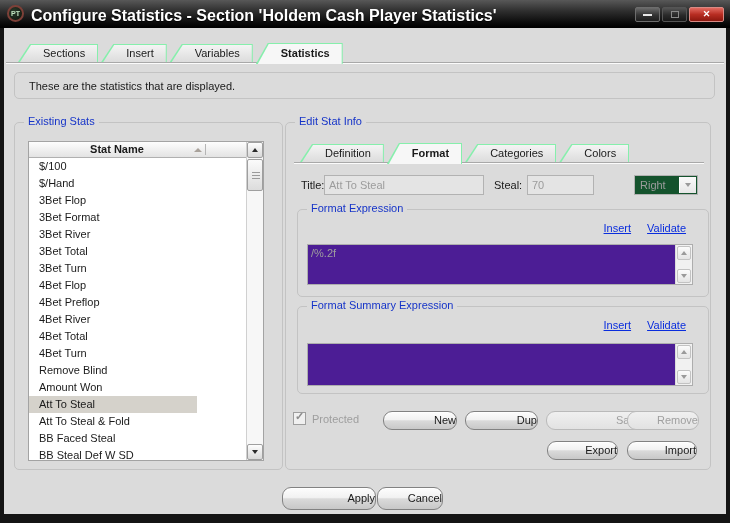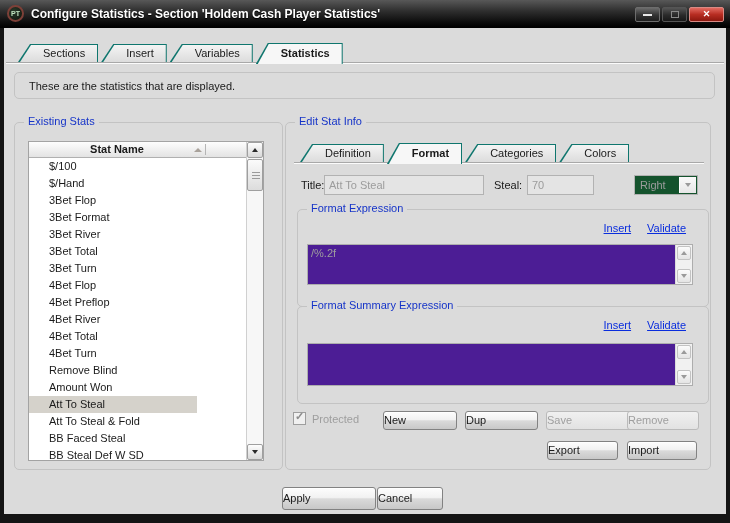--- a/index.html
+++ b/index.html
@@ -6,37 +6,37 @@
   *{box-sizing:border-box;}
   .window{position:relative;width:730px;height:523px;background:#141414;
     font-family:"Liberation Sans",sans-serif;font-size:11px;color:#1a1a1a;overflow:hidden;}
   
   .titlebar{position:absolute;left:0;top:0;width:730px;height:28px;
     background:linear-gradient(180deg,#585858 0%,#2f2f2f 40%,#0e0e0e 80%,#000 100%);
     border-bottom:1px solid #000;}
   .app-icon{position:absolute;left:7px;top:5px;width:17px;height:17px;border-radius:50%;
     background:radial-gradient(circle at 40% 35%,#2c3b2c,#0a120a);border:2px solid #7d4038;
     color:#bfe3bf;font-size:7px;font-weight:bold;text-align:center;line-height:13px;}
-  .title-text{position:absolute;left:31px;top:7px;color:#ffffff;font-size:12px;font-weight:bold;
+  .title-text{position:absolute;left:31px;top:7px;color:#ffffff;font-size:16px;font-weight:bold;
     white-space:nowrap;text-shadow:0 1px 1px #000;}
   .win-controls{position:absolute;right:6px;top:7px;display:flex;gap:2px;}
   .wbtn{height:15px;border-radius:2px;border:1px solid #6d6d6d;display:flex;align-items:center;justify-content:center;}
   .wbtn.min{width:25px;background:linear-gradient(180deg,#6b6b6b,#333 55%,#1e1e1e);}
   .wbtn.max{width:25px;background:linear-gradient(180deg,#555,#2a2a2a 55%,#181818);border-color:#555;}
   .wbtn.close{width:35px;background:linear-gradient(180deg,#e26a60,#b72d22 50%,#8c170e);border-color:#d98a84;}
   .dash-glyph{display:inline-block;width:9px;height:2px;background:#e8e8e8;}
   .box-glyph{display:inline-block;width:8px;height:7px;border:1px solid #8a8a8a;}
   .close-glyph{color:#ffffff;font-size:9px;font-weight:bold;line-height:1;}
   
   .client{position:absolute;left:4px;top:28px;width:722px;height:486px;background:#dbdbdb;}
   
   .tabrow{position:absolute;display:flex;align-items:flex-end;gap:3px;z-index:3;}
   .outer-tabs{left:14px;top:14px;height:20px;}
   .tab{position:relative;height:18px;line-height:18px;padding:0 13px 0 25px;color:#1a1a1a;
-    background:#0f766e;clip-path:polygon(12px 0,100% 0,100% 100%,0 100%);cursor:default;white-space:nowrap;}
+    background:#86efac;clip-path:polygon(12px 0,100% 0,100% 100%,0 100%);cursor:default;white-space:nowrap;}
   .tab::before{content:"";position:absolute;left:2px;right:1px;top:1px;bottom:0;
     background:linear-gradient(180deg,#f4f4f4,#dcdcdc);clip-path:polygon(11px 0,100% 0,100% 100%,0 100%);}
   .tab>span{position:relative;z-index:1;}
   .tab.active{height:21px;line-height:21px;font-weight:bold;margin-bottom:-2px;z-index:4;}
   .tab.active::before{background:#f7f7f7;}
   .tabline{position:absolute;height:1px;background:#a8a8a8;box-shadow:0 1px 0 #fbfbfb;z-index:2;}
   .outer-tabline{left:2px;top:34px;width:718px;}
   
   .groupbox{position:absolute;border:1px solid #c3c3c3;border-radius:5px;}
   .group-label{position:absolute;top:-8px;left:9px;background:#dbdbdb;padding:0 4px;color:#1634c8;white-space:nowrap;}
@@ -47,21 +47,21 @@
   
   .list{position:absolute;left:13px;top:18px;width:236px;height:320px;background:#ffffff;border:1px solid #a3a3a3;}
   .list-header{position:absolute;left:0;top:0;right:17px;height:16px;
     background:linear-gradient(180deg,#fdfdfd,#e3e3e3);border-bottom:1px solid #b0b0b0;}
   .hdr-text{position:absolute;left:0;width:176px;text-align:center;font-weight:bold;line-height:15px;}
   .sort-arrow{position:absolute;left:165px;top:6px;width:0;height:0;
     border-left:4px solid transparent;border-right:4px solid transparent;border-bottom:4px solid #a9a29b;}
   .hdr-sep{position:absolute;left:176px;top:2px;width:1px;height:11px;background:#b5b5b5;}
   .list-rows{position:absolute;left:0;top:16px;right:17px;bottom:0;overflow:hidden;}
   .list-row{height:17px;line-height:17px;white-space:nowrap;}
-  .list-cell{width:168px;height:17px;padding-left:20px;overflow:hidden;}
+  .list-cell{width:168px;height:17px;padding-left:10px;overflow:hidden;}
   .list-cell.selected{background:#d5d2cb;}
   .list-scrollbar{position:absolute;right:0;top:0;width:17px;height:100%;background:#f7f7f7;border-left:1px solid #d0d0d0;}
   .sb-btn{position:absolute;left:0;width:16px;height:16px;border:1px solid #9f9f9f;border-radius:2px;
     background:linear-gradient(180deg,#fdfdfd,#d9d9d9);display:flex;align-items:center;justify-content:center;}
   .sb-up{top:0;}
   .sb-down{bottom:0;}
   .sb-thumb{position:absolute;left:0;top:17px;width:16px;height:32px;border:1px solid #9f9f9f;border-radius:2px;
     background:linear-gradient(180deg,#fbfbfb,#dcdcdc);}
   .sb-thumb::after{content:"";position:absolute;left:4px;top:12px;width:8px;height:7px;
     background:repeating-linear-gradient(180deg,#9a9a9a 0 1px,transparent 1px 3px);}
@@ -72,35 +72,35 @@
   
   .inner-tabs{left:14px;top:19px;height:20px;}
   .inner-tabline{left:8px;top:39px;width:410px;}
   .fieldlabel{position:absolute;line-height:20px;}
   .tbox{position:absolute;height:20px;border:1px solid #b2b2b2;background:#e4e4e4;color:#9c9c9c;
     font-family:"Liberation Sans",sans-serif;font-size:11px;padding:0 4px;}
   .combo{position:absolute;height:20px;border:1px solid #b2b2b2;background:#14532d;color:#9c9c9c;}
   .combo-text{position:absolute;left:5px;top:0;line-height:18px;}
   .combo-btn{position:absolute;right:1px;top:1px;bottom:1px;width:17px;background:linear-gradient(180deg,#fafafa,#e6e6e6);
     border-left:1px solid #ffffff;display:flex;align-items:center;justify-content:center;}
-  .expr-group{left:11px;width:412px;height:98px;text-decoration:underline;}
+  .expr-group{left:11px;width:412px;height:88px;text-decoration:underline;}
   .fx-group{top:86px;}
   .fse-group{top:183px;}
   .linkrow{position:absolute;top:12px;right:22px;display:flex;gap:16px;}
   .link{color:#0a2ddd;text-decoration:underline;cursor:pointer;}
   .exprbox{position:absolute;left:9px;top:34px;width:386px;height:41px;background:#4c1d95;border:1px solid #adadad;}
   .fse-group .exprbox{top:36px;height:43px;}
   .expr-text{position:absolute;left:3px;top:2px;color:#9e9e9e;}
   .expr-scroll{position:absolute;right:0;top:0;bottom:0;width:17px;background:#f1f1f1;border-left:1px solid #dcdcdc;}
   .expr-sbtn{position:absolute;left:1px;width:14px;height:14px;border:1px solid #c2c2c2;border-radius:2px;
     background:linear-gradient(180deg,#fbfbfb,#e4e4e4);display:flex;align-items:center;justify-content:center;}
   .expr-sbtn.up{top:1px;}
   .expr-sbtn.down{bottom:1px;}
   
-  .btn{position:absolute;height:19px;border:1px solid #828282;border-radius:3px;text-align:left;line-height:17px;
+  .btn{position:absolute;height:19px;border:1px solid #828282;border-radius:9px;text-align:right;line-height:17px;
     background:linear-gradient(180deg,#fdfdfd 0%,#f2f2f2 45%,#dadada 52%,#c8c8c8 100%);
     box-shadow:inset 0 1px 0 #ffffff;cursor:pointer;white-space:nowrap;}
   .btn.disabled{border-color:#bababa;background:linear-gradient(180deg,#f0f0f0,#e2e2e2);color:#9f9f9f;
     box-shadow:none;cursor:default;}
   .checkbox{position:absolute;width:13px;height:13px;border:1px solid #9e9e9e;background:#f0f0f0;}
   .checkbox .check{position:absolute;left:1px;top:-3px;color:#8d8d8d;font-size:11px;font-weight:bold;}
   .chk-label{position:absolute;color:#9e9e9e;}
   .footer-btn{height:23px;line-height:21px;}
 </style>
 </head>

